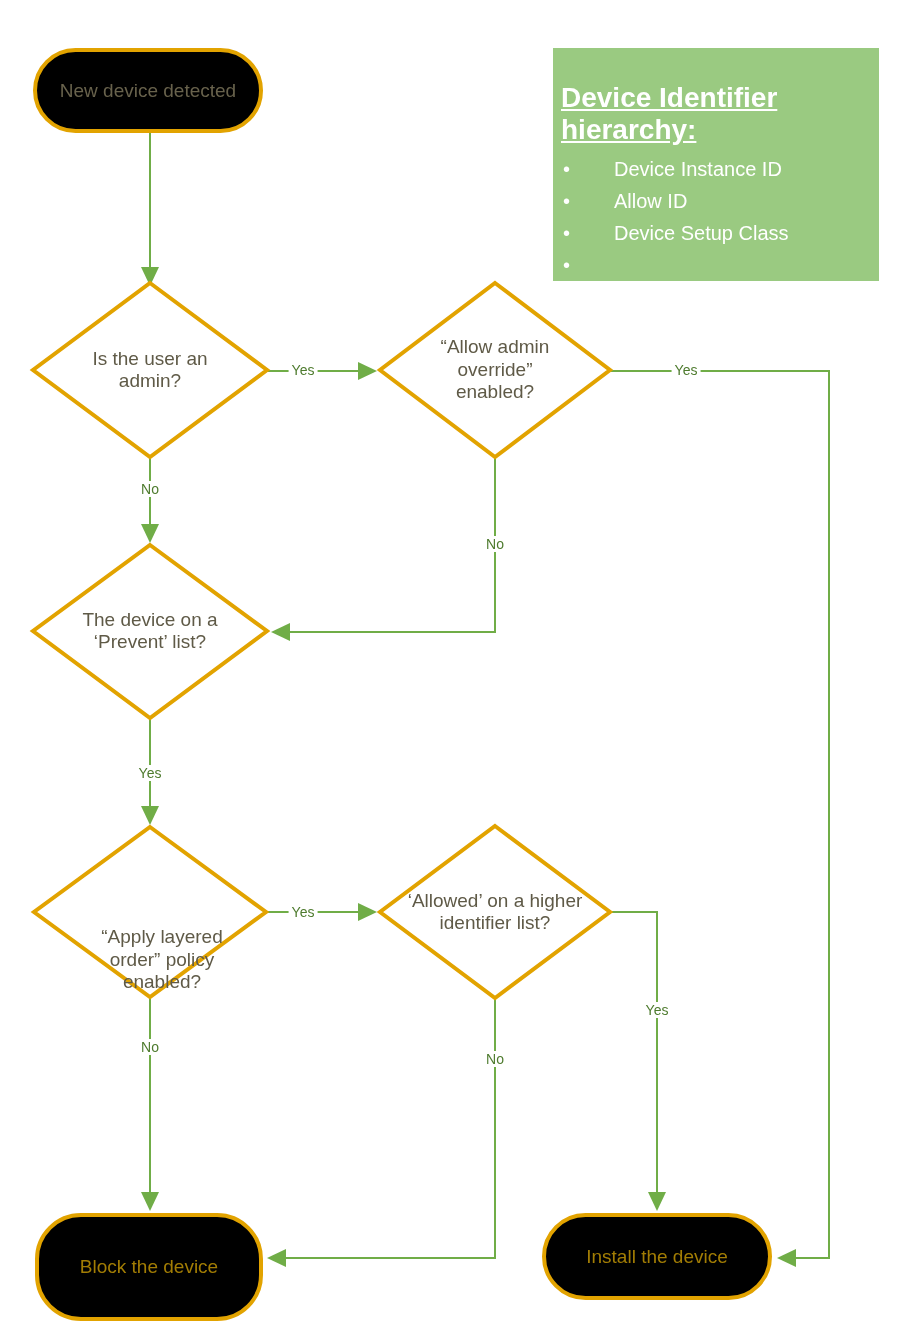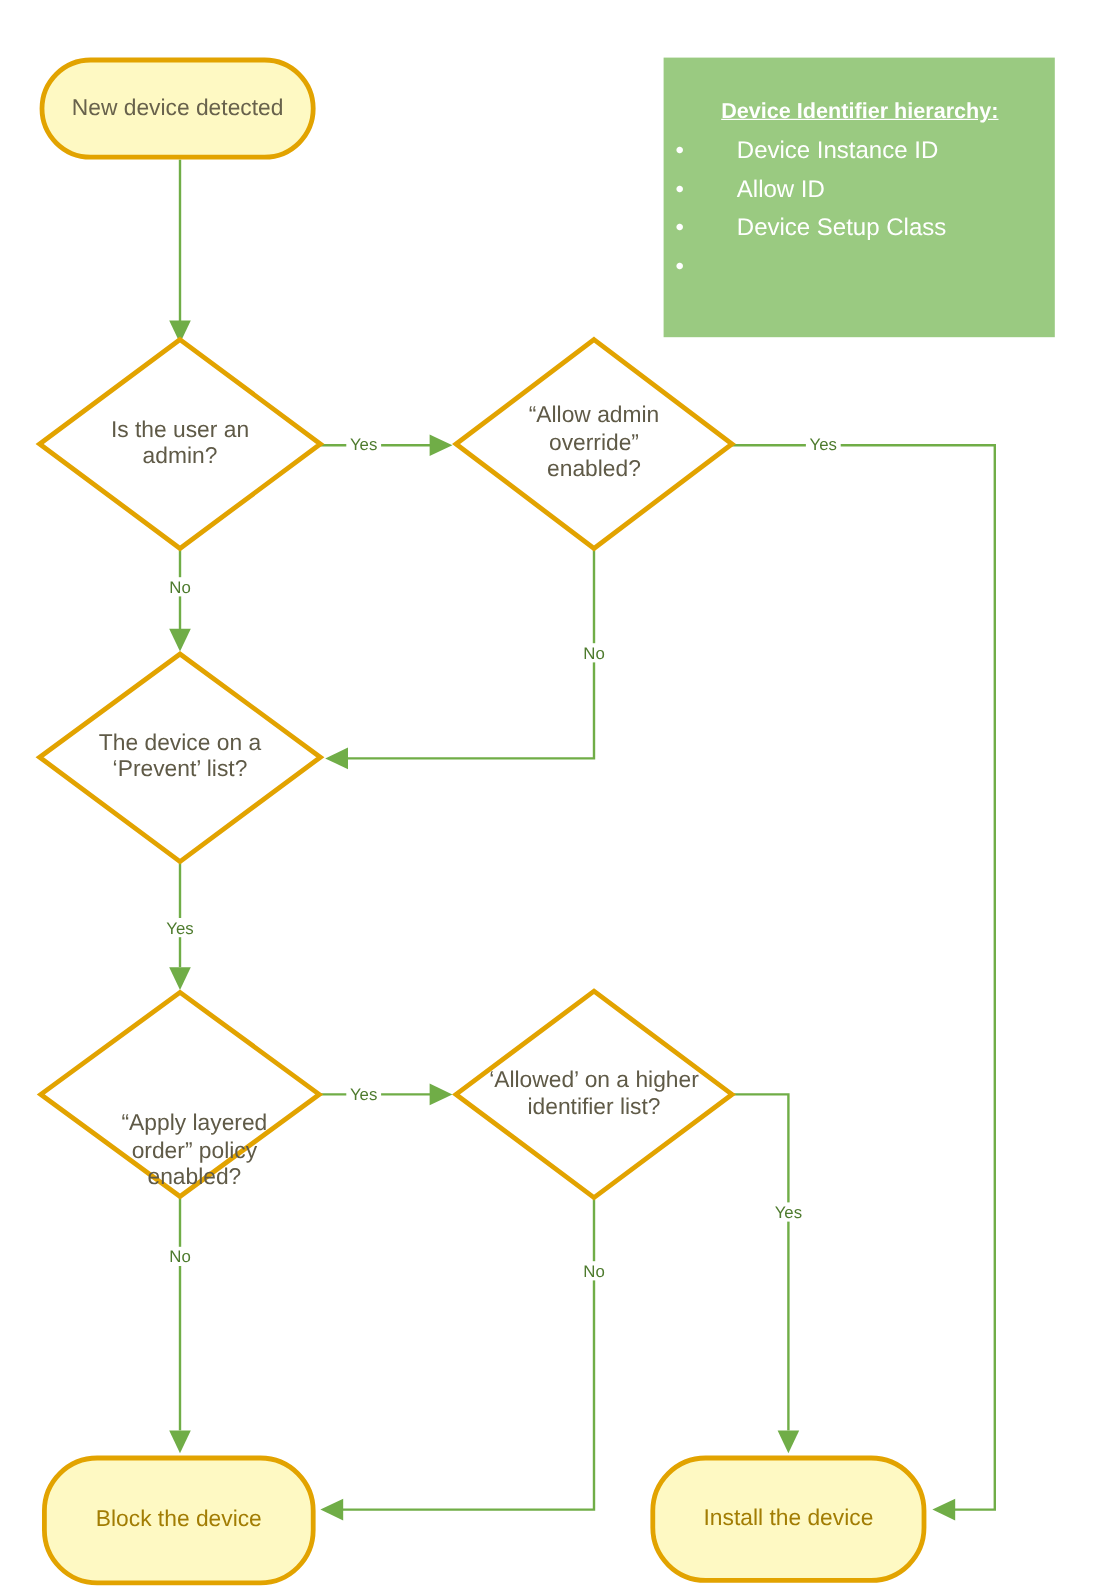--- a/index.html
+++ b/index.html
@@ -2,41 +2,41 @@
 <html><head>
 <meta charset="utf-8">
 <style>
   html,body { margin:0; padding:0; background:#ffffff; }
   #canvas {
     position:relative; width:924px; height:1326px; background:#ffffff;
     font-family:"Liberation Sans", sans-serif; overflow:hidden;
   }
   svg.layer { position:absolute; left:0; top:0; z-index:1; }
   .terminator {
-    position:absolute; z-index:2; background:#fef9c3; box-sizing:border-box;
+    position:absolute; z-index:2; background:#000000; box-sizing:border-box;
     border:4px solid #E2A300; border-radius:46px;
     display:flex; align-items:center; justify-content:center;
     font-size:19px; text-align:center;
   }
   .terminator.start { color:#68624C; }
   .terminator.end   { color:#A27D04; }
   .diamond-text {
     position:absolute; z-index:3; display:flex; align-items:center; justify-content:center;
     text-align:center; font-size:19px; line-height:1.18; color:#5F5A47;
   }
   .edge-label {
     position:absolute; z-index:4; transform:translate(-50%,-50%);
     background:#ffffff; color:#4E7B2E; font-size:14px; padding:0 3px; white-space:nowrap;
   }
   #hierarchy-box {
     position:absolute; z-index:2; left:553px; top:48px; width:326px; height:233px;
     box-sizing:border-box; background:#9ACA81; color:#ffffff; padding:34px 8px 0 8px;
   }
   #hierarchy-box .hb-title {
-    font-size:18px; font-weight:bold; text-decoration:underline; margin-bottom:7px;margin-left:40px;
+    font-size:28px; font-weight:bold; text-decoration:underline; margin-bottom:7px;
   }
   #hierarchy-box .hb-item { display:flex; font-size:20px; line-height:32px; }
   #hierarchy-box .hb-bullet { width:51px; padding-left:2px; }
 </style>
 </head>
 <body>
 
 <div id="canvas">
 
   <svg class="layer" width="924" height="1326" viewBox="0 0 924 1326">
@@ -72,21 +72,21 @@
       <polygon points="495,826 610,912 495,998 380,912"></polygon>
     </g>
   </svg>
 
   <div class="terminator start" style="left:33px; top:48px; width:230px; height:85px;">
     <span>New device detected</span>
   </div>
   <div class="terminator end" style="left:35px; top:1213px; width:228px; height:108px;">
     <span>Block the device</span>
   </div>
-  <div class="terminator end" style="left:542px; top:1213px; width:230px; height:106px;">
+  <div class="terminator end" style="left:542px; top:1213px; width:230px; height:87px;">
     <span>Install the device</span>
   </div>
 
   <div class="diamond-text" style="left:75px;  top:330px; width:150px; height:80px;">Is the user an admin?</div>
   <div class="diamond-text" style="left:420px; top:325px; width:150px; height:90px;">“Allow admin override” enabled?</div>
   <div class="diamond-text" style="left:60px;  top:599px; width:180px; height:64px;">The device on a ‘Prevent’ list?</div>
   <div class="diamond-text" style="left:82px;  top:878px; width:160px; height:68px;margin-top:48px;">“Apply layered order” policy enabled?</div>
   <div class="diamond-text" style="left:405px; top:878px; width:180px; height:68px;">‘Allowed’ on a higher identifier list?</div>
 
   <span class="edge-label" style="left:303px; top:370px;">Yes</span>

